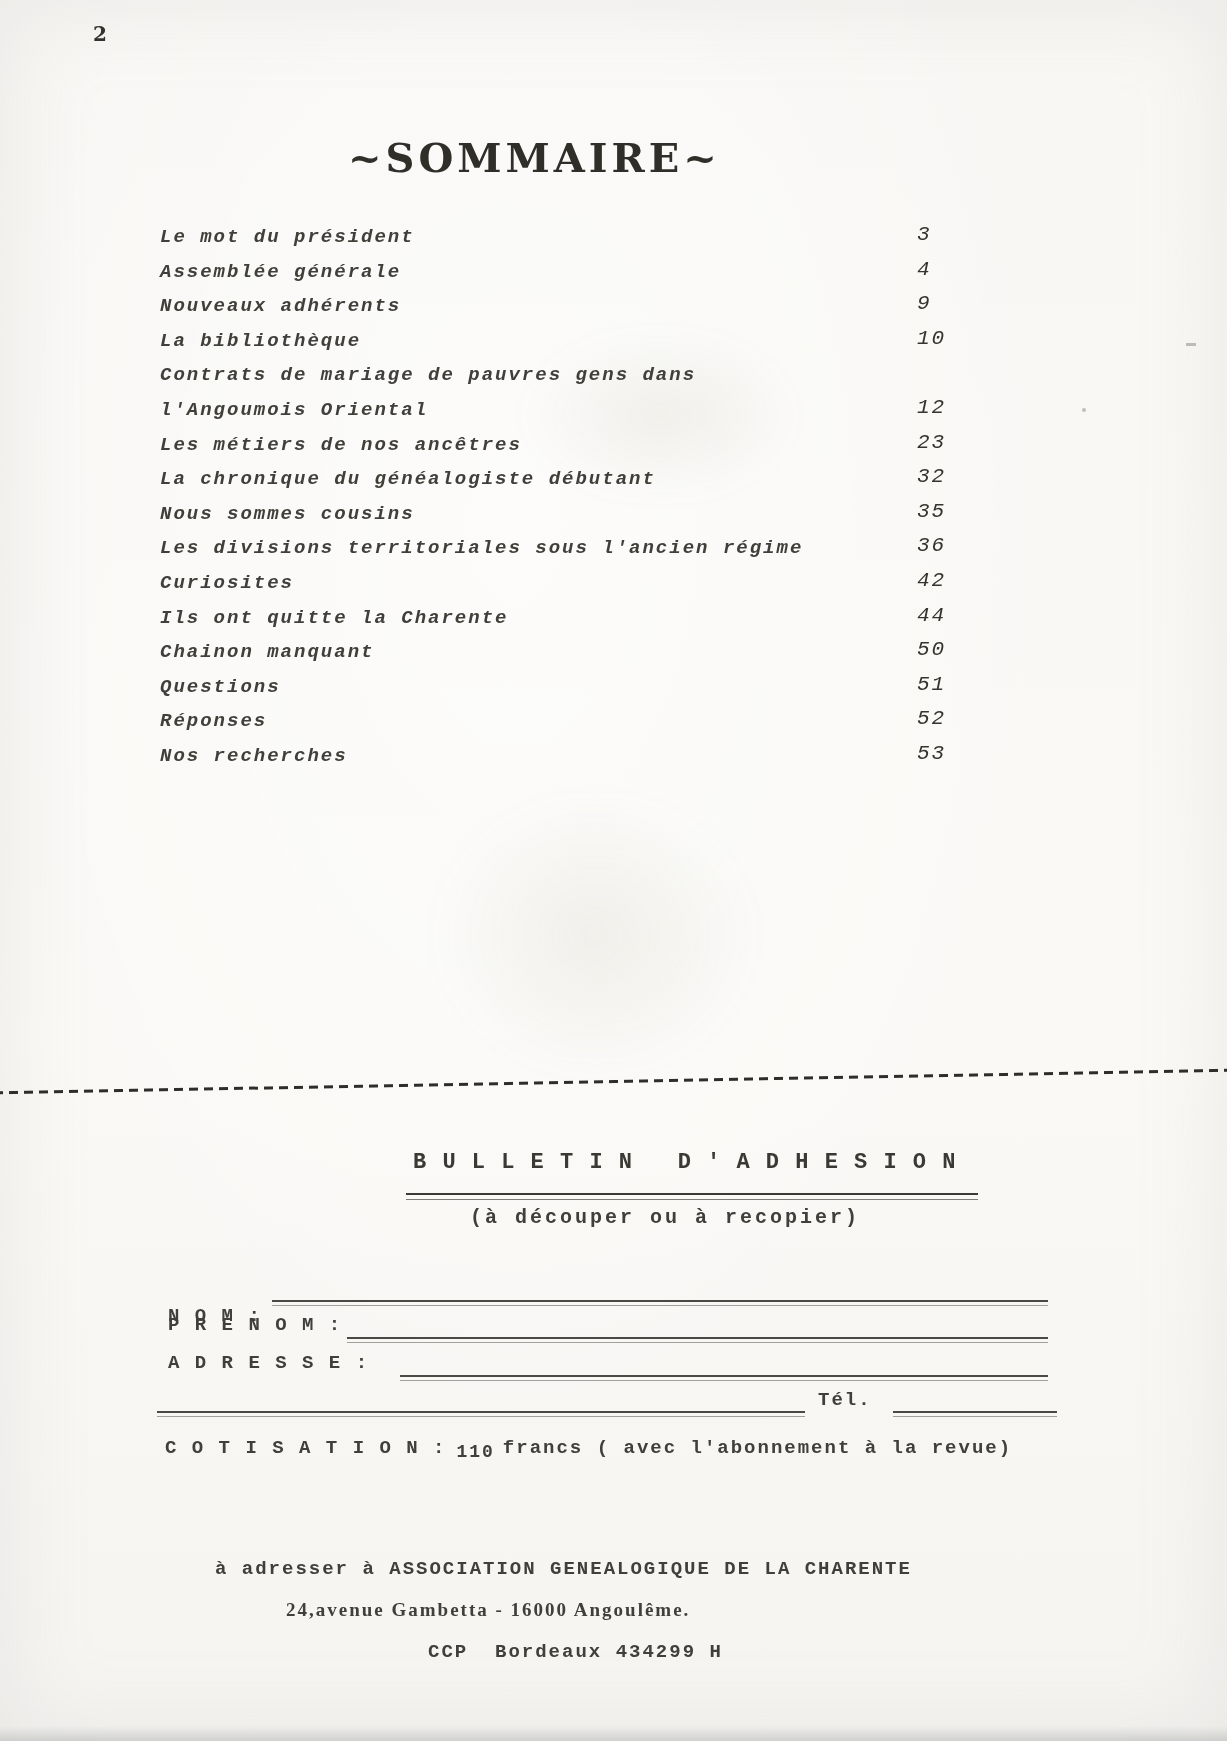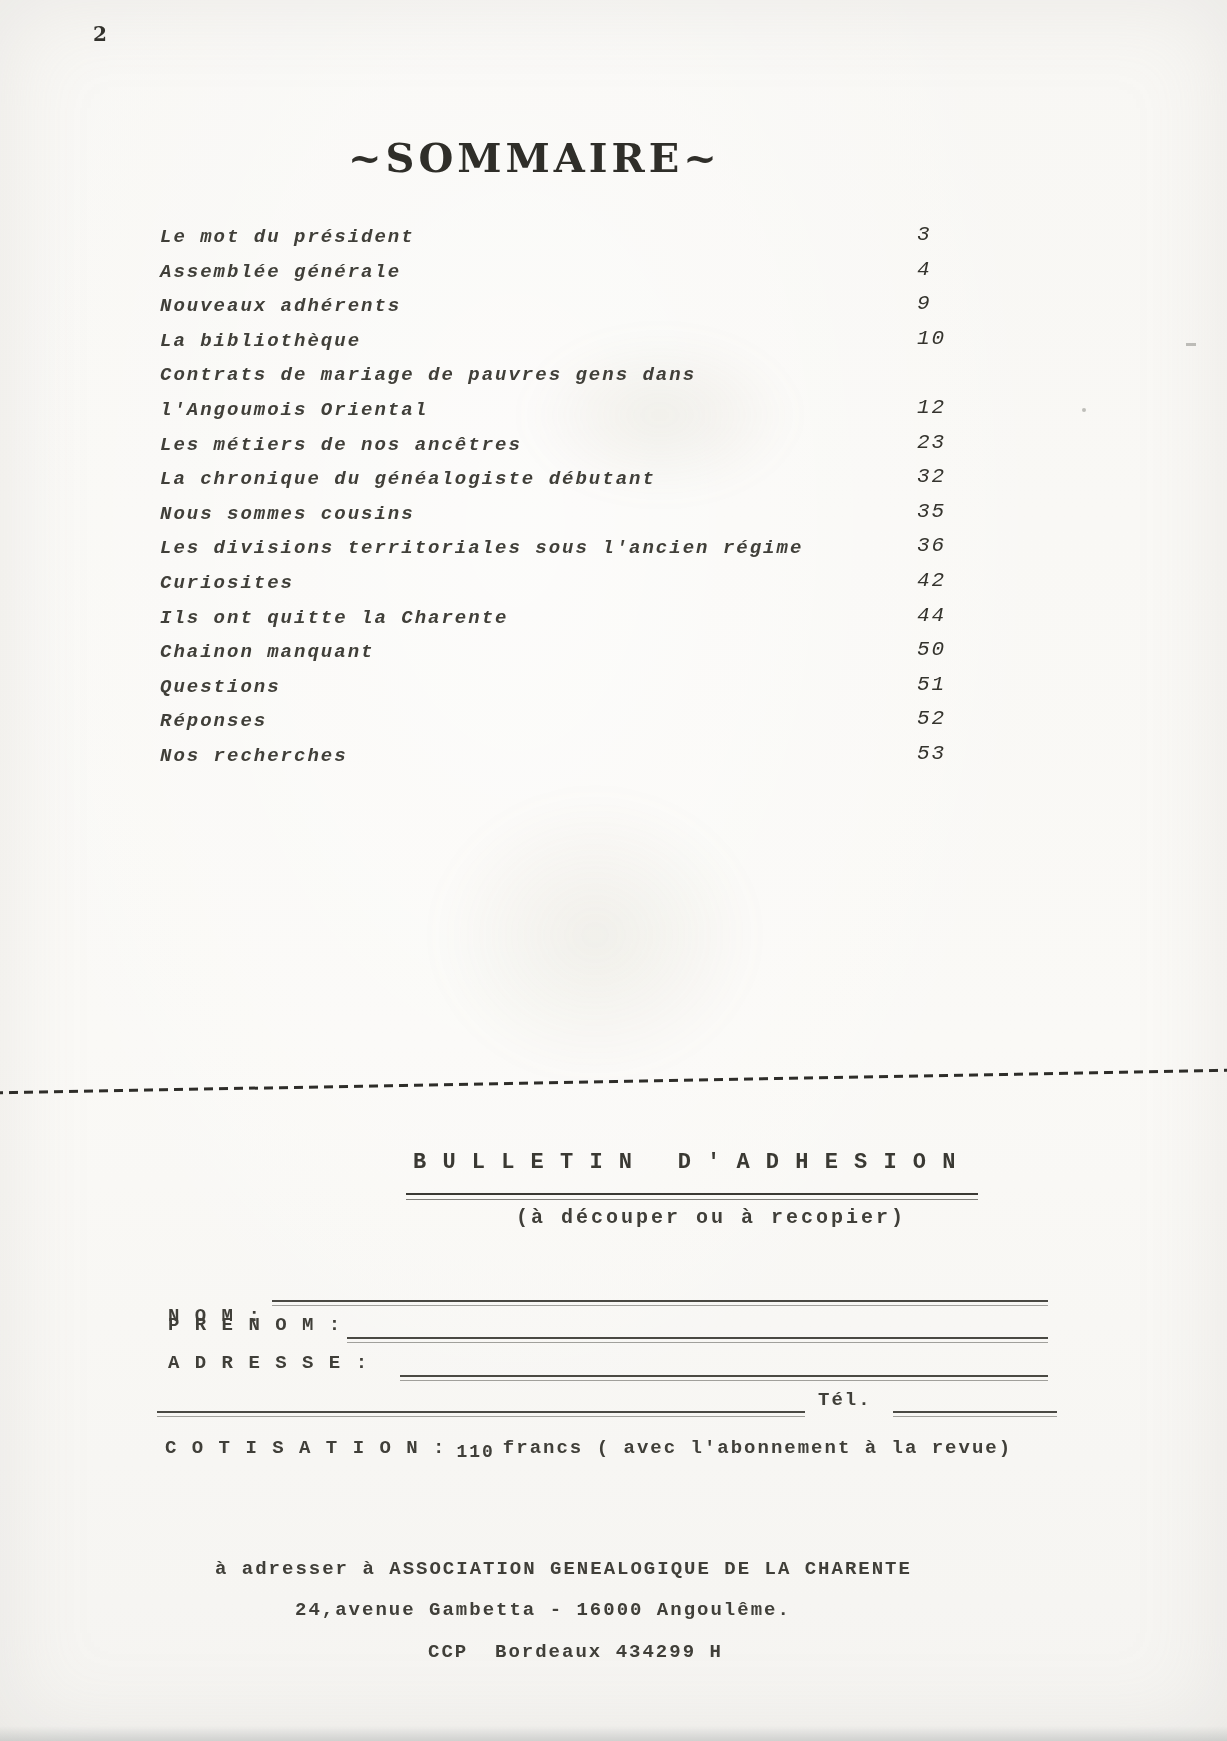--- a/index.html
+++ b/index.html
@@ -52,21 +52,21 @@
   }
   .bulletin-heading{
     left:413px;top:1150px;
     font-size:22px;font-weight:bold;letter-spacing:1.5px;white-space:pre;color:#3a3933;
   }
   .heading-underline{
     left:406px;top:1193px;width:572px;height:4px;
     border-top:2px solid #3b3a34;
     border-bottom:1.5px solid rgba(59,58,52,0.65);
   }
-  .bulletin-sub{left:470px;top:1206px;font-size:20px;letter-spacing:3px;margin-left:46px;}
+  .bulletin-sub{left:470px;top:1206px;font-size:20px;letter-spacing:3px;}
   .rule{
     height:3px;
     border-top:2px solid #4a4943;
     border-bottom:1px solid rgba(74,73,67,0.5);
   }
   .ghost{
     border-radius:50%;
     filter:blur(14px);
     background:radial-gradient(ellipse, rgba(150,140,110,0.10) 0%, rgba(150,140,110,0) 70%);
   }
@@ -173,18 +173,18 @@
   <div class="abs tw" style="left:168px;top:1352px;">A D R E S S E :</div>
   <div class="abs rule" style="left:400px;top:1375px;width:648px;"></div>
 
   <div class="abs rule" style="left:157px;top:1411px;width:648px;"></div>
   <div class="abs tw" style="left:818px;top:1389px;">Tél.</div>
   <div class="abs rule" style="left:893px;top:1411px;width:164px;"></div>
 
   <div class="abs tw" style="left:165px;top:1437px;"><span>C O T I S A T I O N :</span><span style="position:relative;top:4px;font-size:18px;margin-left:10px;">110</span><span style="margin-left:8px;">francs ( avec l'abonnement à la revue)</span></div>
 
   <div class="abs tw" style="left:215px;top:1558px;">à adresser à ASSOCIATION GENEALOGIQUE DE LA CHARENTE</div>
-  <div class="abs tw" style="left:295px;top:1599px;">24,avenue Gambetta - 16000 Angoulême.</div>
+  <div class="abs tw" style="left:286px;top:1599px;font-family:Liberation Serif, serif;">24,avenue Gambetta - 16000 Angoulême.</div>
   <div class="abs tw" style="left:428px;top:1641px;">CCP  Bordeaux 434299 H</div>
 
   <div class="abs bottom-edge"></div>
 
 </div>
 
 </body></html>

